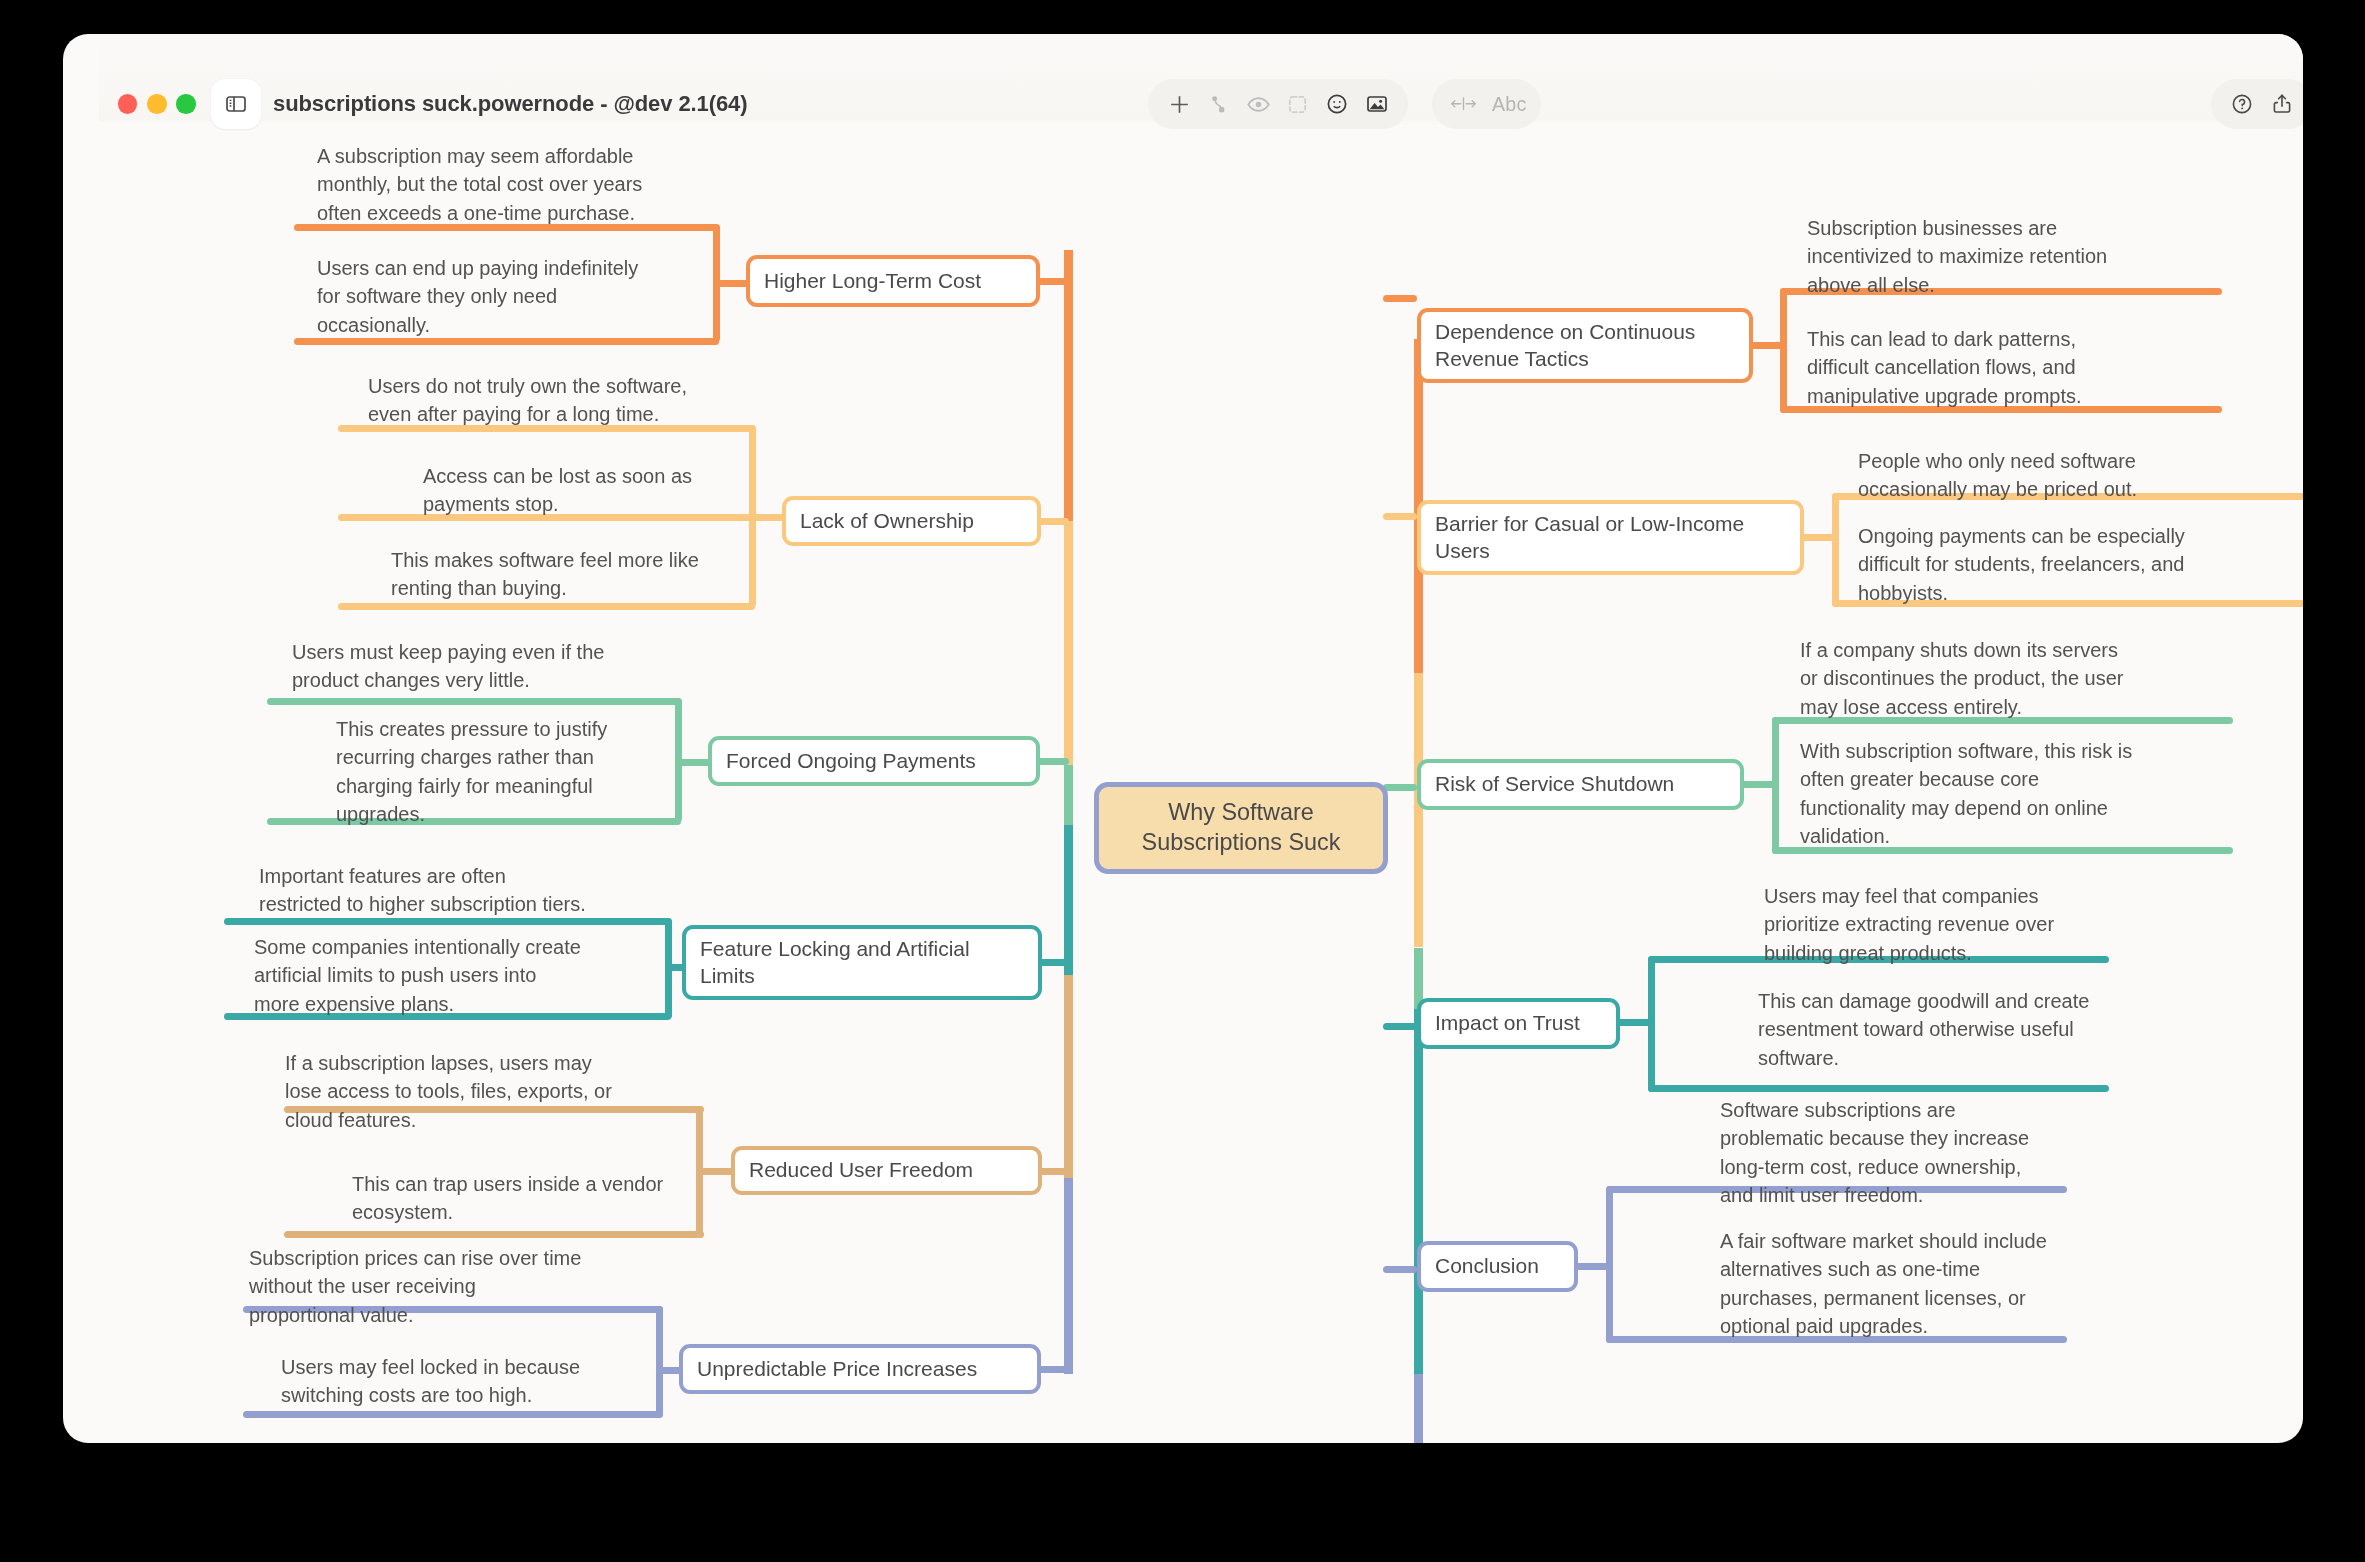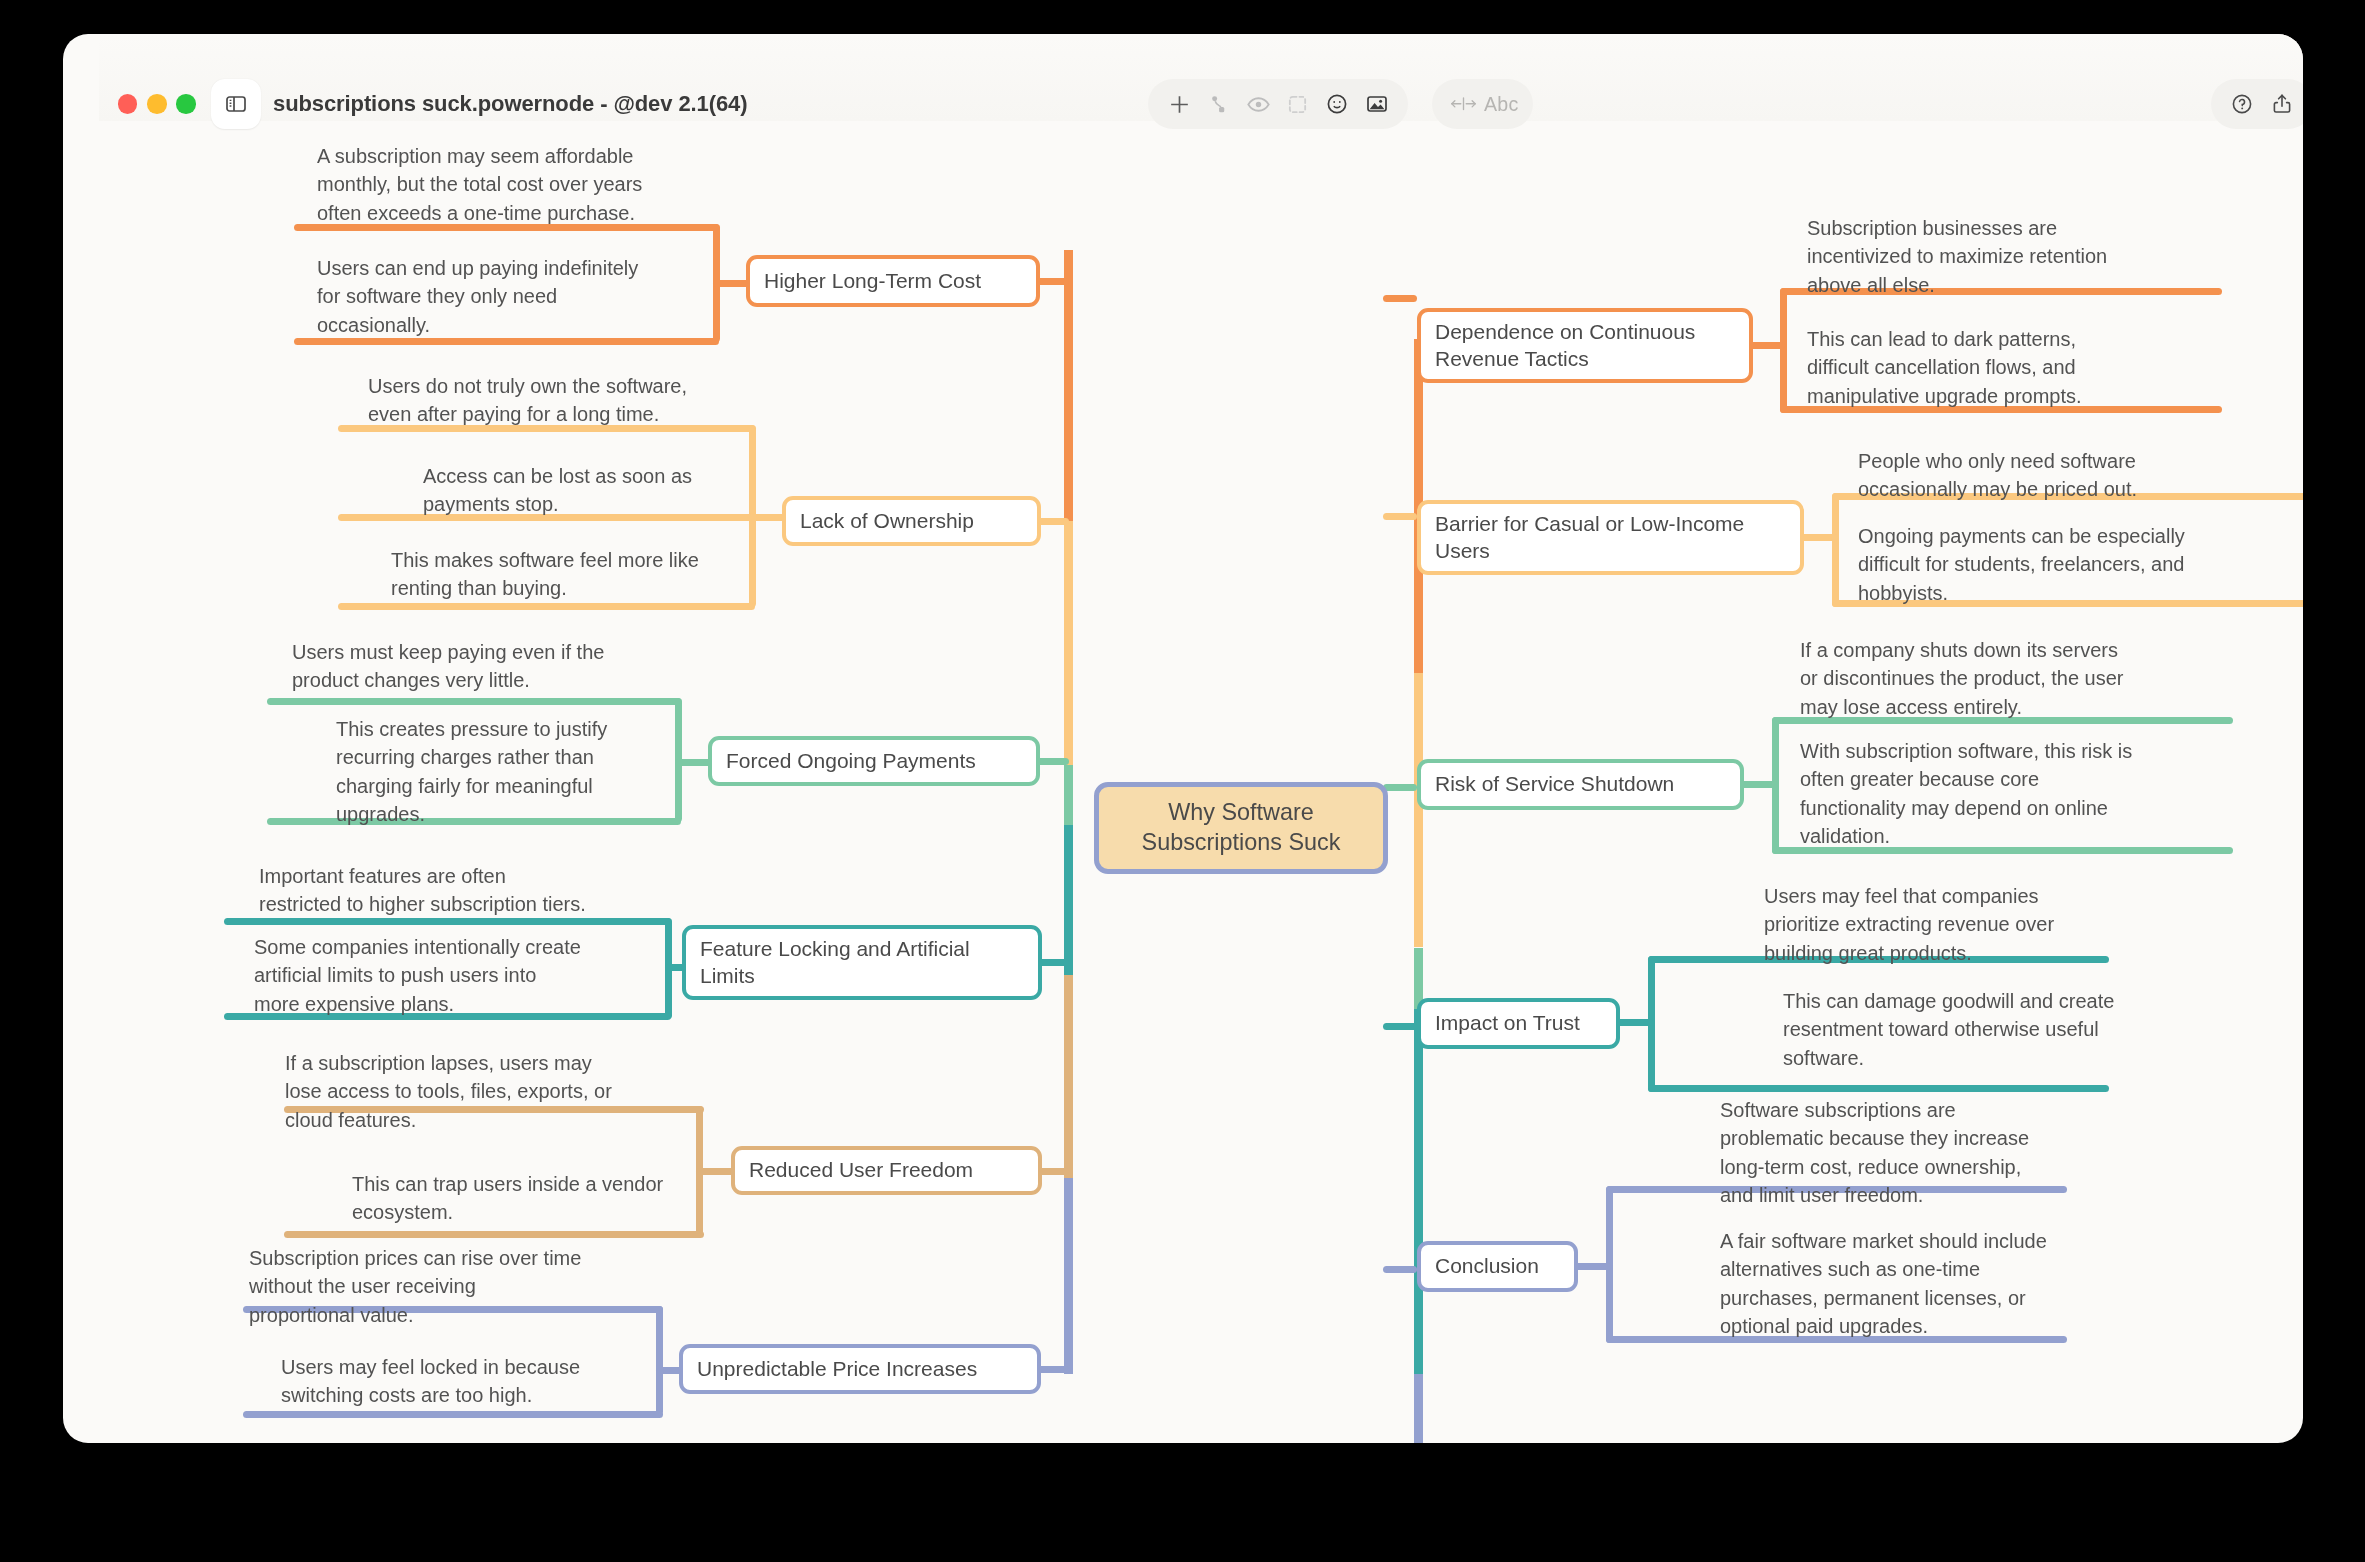--- a/index.html
+++ b/index.html
@@ -44,21 +44,21 @@
     font-size:22px; font-weight:700; color:#3a3a3a;
     letter-spacing:-0.1px; white-space:nowrap;
   }
 
   .pill{
     position:absolute; top:45px; height:50px;
     background:#f2f1ee; border-radius:25px;
     display:flex; align-items:center; gap:5.5px; padding:0 14px;
   }
   #tool-pill{ left:1049px; }
-  #abc-pill { left:1333px; gap:4px; }
+  #abc-pill { left:1333px; gap:12px; }
   #help-pill{ left:2112px; }
   #panel-pill{ left:2216px; }
 
   .tool{ width:34px; height:34px; display:flex; align-items:center; justify-content:center;
          border-radius:9.8px; }
   .tool svg{ display:block; }
   .abc-txt{ font-size:19.6px; color:#b6b5b2; letter-spacing:0.3px; }
 
   
   #canvas{ position:absolute; left:0; top:0; width:100%; height:100%; }
@@ -350,21 +350,21 @@
 
     <div class="hbar" style="left:1320px; top:989px; width:34px; background:#3aa9a5;"></div>
     <div class="topic r" style="left: 1354px; top: 964px; width: 203px; height: 51px; border-color: rgb(58, 169, 165); white-space: pre-line;">Impact on Trust</div>
     <div class="hbar" style="left:1552px; top:985px; width:38px; background:#3aa9a5;"></div>
     <div class="vbar" style="left:1585px; top:922px; height:136px; background:#3aa9a5;"></div>
     <div class="hbar" style="left:1585px; top:922px; width:461px; background:#3aa9a5;"></div>
     <div class="hbar" style="left:1585px; top:1051px; width:461px; background:#3aa9a5;"></div>
     <div class="leaf" style="left: 1701px; top: 848px; width: 354px; white-space: pre-line;">Users may feel that companies
 prioritize extracting revenue over
 building great products.</div>
-    <div class="leaf" style="left: 1695px; top: 953px; width: 371px; white-space: pre-line; margin-left: 25px;">This can damage goodwill and create
+    <div class="leaf" style="left: 1695px; top: 953px; width: 371px; white-space: pre-line;">This can damage goodwill and create
 resentment toward otherwise useful
 software.</div>
 
     <div class="hbar" style="left:1320px; top:1232px; width:34px; background:#93a0cf;"></div>
     <div class="topic r" style="left: 1354px; top: 1207px; width: 161px; height: 51px; border-color: rgb(147, 160, 207); white-space: pre-line;">Conclusion</div>
     <div class="hbar" style="left:1510px; top:1229px; width:38px; background:#93a0cf;"></div>
     <div class="vbar" style="left:1543px; top:1152px; height:157px; background:#93a0cf;"></div>
     <div class="hbar" style="left:1543px; top:1152px; width:461px; background:#93a0cf;"></div>
     <div class="hbar" style="left:1543px; top:1302px; width:461px; background:#93a0cf;"></div>
     <div class="leaf" style="left: 1657px; top: 1062px; width: 360px; white-space: pre-line;">Software subscriptions are

